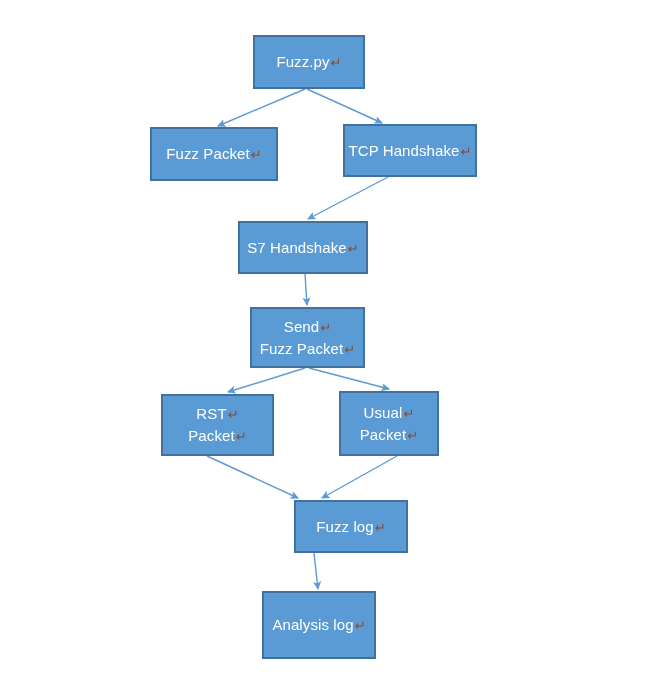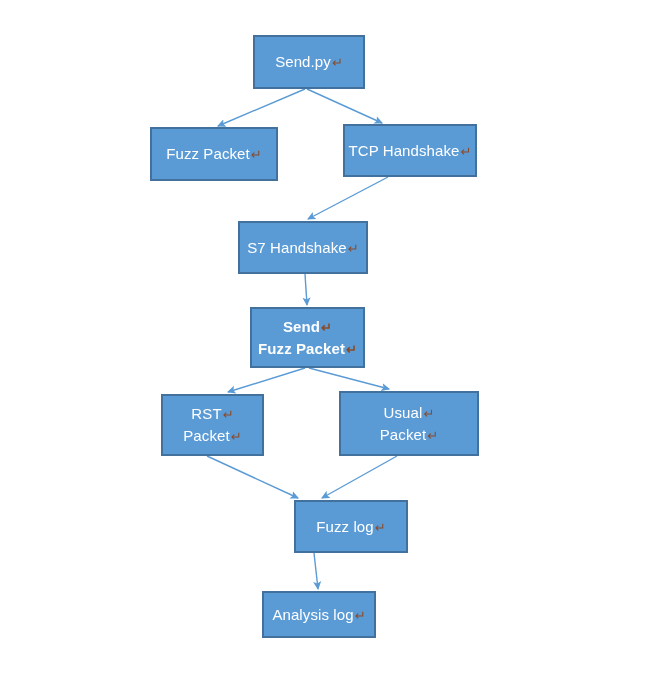--- a/index.html
+++ b/index.html
@@ -69,44 +69,44 @@
         <line x1="305" y1="368" x2="228" y2="392" stroke="#5B9BD5" stroke-width="1.4" marker-end="url(#arrowhead)"></line>
         <line x1="309" y1="368" x2="389" y2="389" stroke="#5B9BD5" stroke-width="1.4" marker-end="url(#arrowhead)"></line>
         <line x1="207" y1="456" x2="298" y2="498" stroke="#5B9BD5" stroke-width="1.4" marker-end="url(#arrowhead)"></line>
         <line x1="397" y1="456" x2="322" y2="498" stroke="#5B9BD5" stroke-width="1.4" marker-end="url(#arrowhead)"></line>
         <line x1="314" y1="553" x2="318" y2="589" stroke="#5B9BD5" stroke-width="1.4" marker-end="url(#arrowhead)"></line>
       </g>
   </svg>
 
   <div id="node-layer">
       <div class="node" style="left: 253px; top: 35px; width: 112px; height: 54px; background: rgb(91, 155, 213); border-color: rgb(65, 113, 156); color: rgb(255, 255, 255);">
-        <span class="line"><span>Send.py</span><span class="ret" style="color: rgb(138, 75, 42);">↵</span></span>
+        <span class="line"><span>Fuzz.py</span><span class="ret" style="color: rgb(138, 75, 42);">↵</span></span>
       </div>
       <div class="node" style="left: 150px; top: 127px; width: 128px; height: 54px; background: rgb(91, 155, 213); border-color: rgb(65, 113, 156); color: rgb(255, 255, 255);">
         <span class="line"><span>Fuzz Packet</span><span class="ret" style="color: rgb(138, 75, 42);">↵</span></span>
       </div>
       <div class="node" style="left: 319px; top: 124px; width: 134px; height: 53px; background: rgb(91, 155, 213); border-color: rgb(65, 113, 156); color: rgb(255, 255, 255); margin-left: 24px;">
         <span class="line"><span>TCP Handshake</span><span class="ret" style="color: rgb(138, 75, 42);">↵</span></span>
       </div>
       <div class="node" style="left: 238px; top: 221px; width: 130px; height: 53px; background: rgb(91, 155, 213); border-color: rgb(65, 113, 156); color: rgb(255, 255, 255);">
         <span class="line"><span>S7 Handshake</span><span class="ret" style="color: rgb(138, 75, 42);">↵</span></span>
       </div>
-      <div class="node" style="left: 250px; top: 307px; width: 115px; height: 61px; background: rgb(91, 155, 213); border-color: rgb(65, 113, 156); color: rgb(255, 255, 255); font-weight: bold;">
+      <div class="node" style="left: 250px; top: 307px; width: 115px; height: 61px; background: rgb(91, 155, 213); border-color: rgb(65, 113, 156); color: rgb(255, 255, 255);">
         <span class="line"><span>Send</span><span class="ret" style="color: rgb(138, 75, 42);">↵</span></span>
         <span class="line"><span>Fuzz Packet</span><span class="ret" style="color: rgb(138, 75, 42);">↵</span></span>
       </div>
-      <div class="node" style="left: 161px; top: 394px; width: 103px; height: 62px; background: rgb(91, 155, 213); border-color: rgb(65, 113, 156); color: rgb(255, 255, 255);">
+      <div class="node" style="left: 161px; top: 394px; width: 113px; height: 62px; background: rgb(91, 155, 213); border-color: rgb(65, 113, 156); color: rgb(255, 255, 255);">
         <span class="line"><span>RST</span><span class="ret" style="color: rgb(138, 75, 42);">↵</span></span>
         <span class="line"><span>Packet</span><span class="ret" style="color: rgb(138, 75, 42);">↵</span></span>
       </div>
-      <div class="node" style="left: 339px; top: 391px; width: 140px; height: 65px; background: rgb(91, 155, 213); border-color: rgb(65, 113, 156); color: rgb(255, 255, 255);">
+      <div class="node" style="left: 339px; top: 391px; width: 100px; height: 65px; background: rgb(91, 155, 213); border-color: rgb(65, 113, 156); color: rgb(255, 255, 255);">
         <span class="line"><span>Usual</span><span class="ret" style="color: rgb(138, 75, 42);">↵</span></span>
         <span class="line"><span>Packet</span><span class="ret" style="color: rgb(138, 75, 42);">↵</span></span>
       </div>
       <div class="node" style="left: 258px; top: 500px; width: 114px; height: 53px; background: rgb(91, 155, 213); border-color: rgb(65, 113, 156); color: rgb(255, 255, 255); margin-left: 36px;">
         <span class="line"><span>Fuzz log</span><span class="ret" style="color: rgb(138, 75, 42);">↵</span></span>
       </div>
-      <div class="node" style="left: 262px; top: 591px; width: 114px; height: 47px; background: rgb(91, 155, 213); border-color: rgb(65, 113, 156); color: rgb(255, 255, 255);">
+      <div class="node" style="left: 262px; top: 591px; width: 114px; height: 68px; background: rgb(91, 155, 213); border-color: rgb(65, 113, 156); color: rgb(255, 255, 255);">
         <span class="line"><span>Analysis log</span><span class="ret" style="color: rgb(138, 75, 42);">↵</span></span>
       </div>
     </div>
 
 </div>
 
 </body></html>

